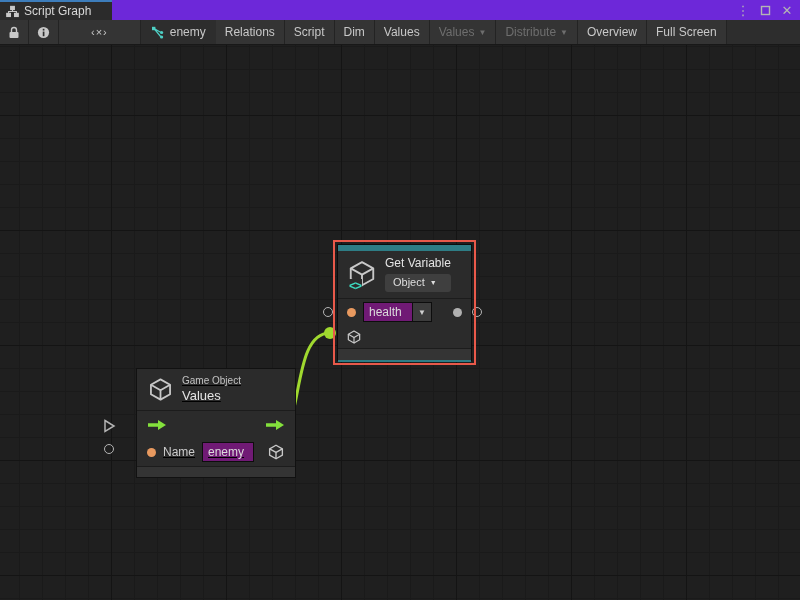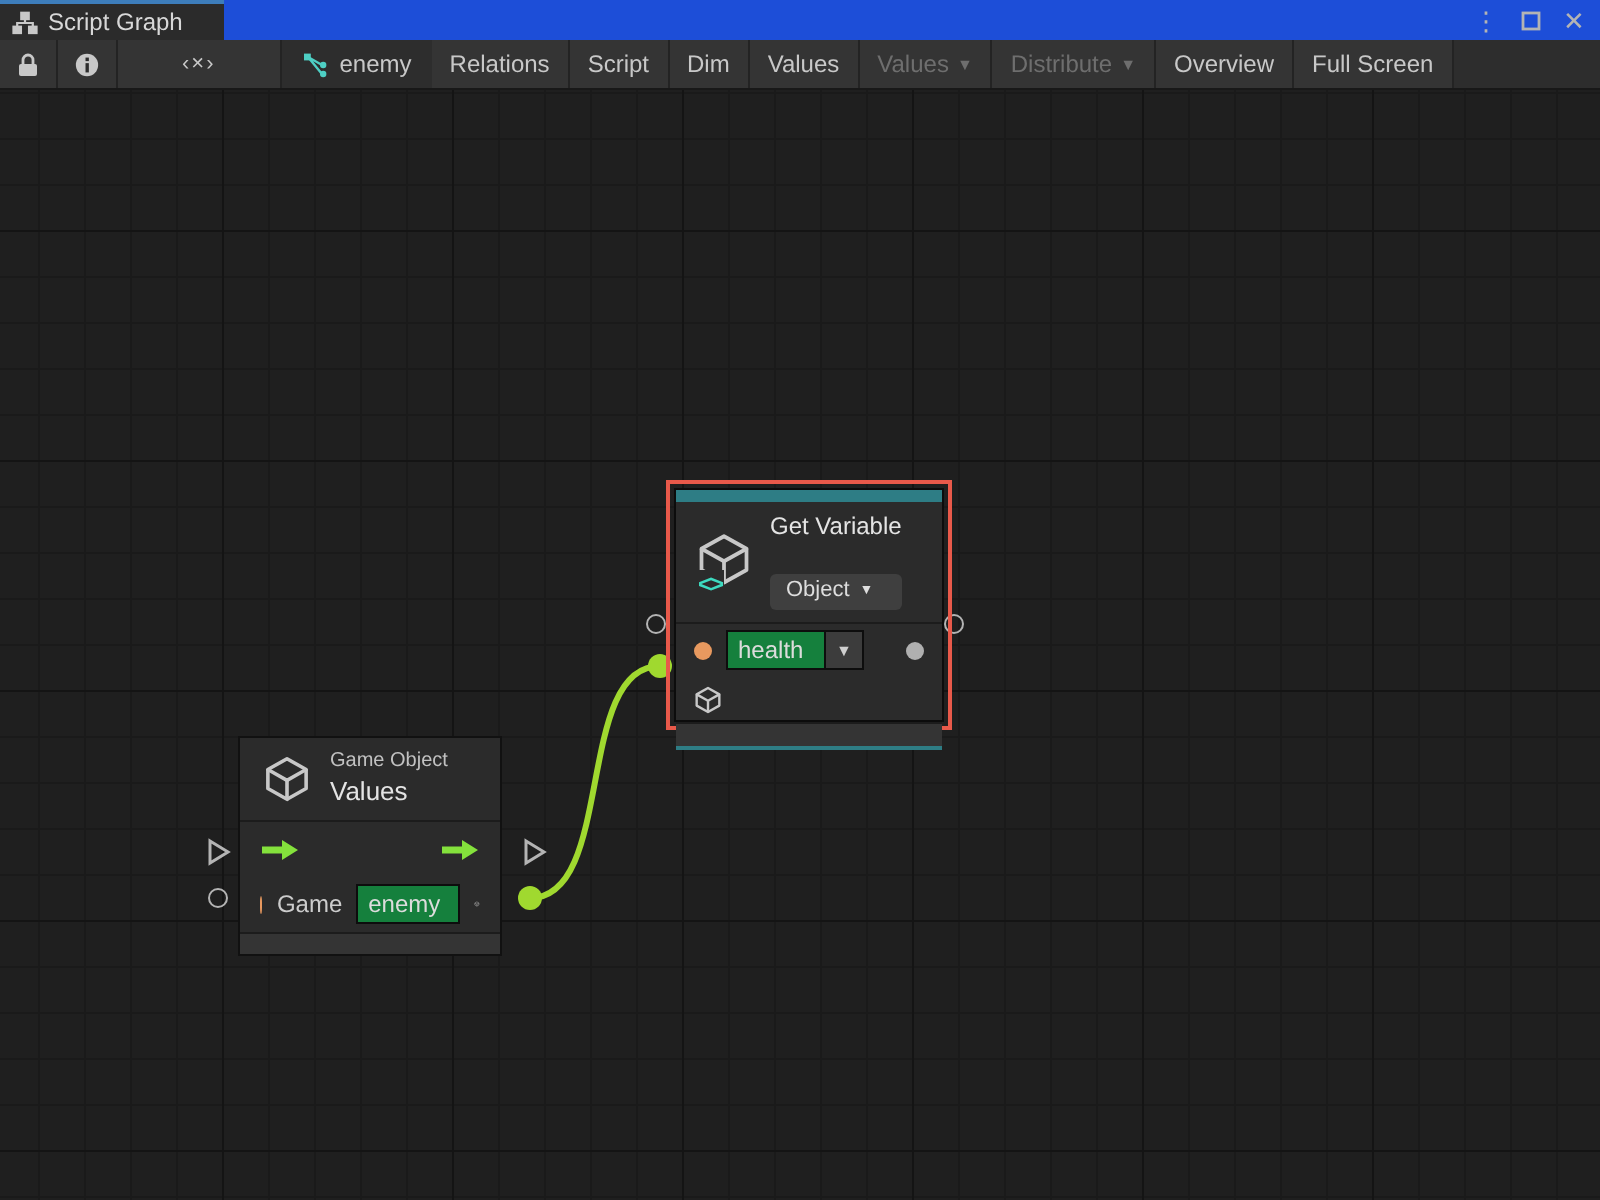--- a/index.html
+++ b/index.html
@@ -2,21 +2,21 @@
 <html><head>
 <meta charset="utf-8">
 <style>
   * { margin:0; padding:0; box-sizing:border-box; }
   html,body { width:800px; height:600px; overflow:hidden; background:#191919;
     font-family:"Liberation Sans", sans-serif; -webkit-font-smoothing:antialiased; }
 
   .window { position:relative; width:800px; height:600px; background:#191919; }
 
   
-  .titlebar { position:absolute; left:0; top:0; width:800px; height:20px; background:#1d4ed8; }
+  .titlebar { position:absolute; left:0; top:0; width:800px; height:20px; background:#6d28d9; }
   .tab { position:absolute; left:0; top:0; width:112px; height:20px; background:#2b2b2b;
     border-top:2px solid #3d7dbb; display:flex; align-items:center; gap:5px; padding-left:6px;
     color:#d8d8d8; font-size:12px; }
   .tab svg { flex:0 0 auto; }
   .win-controls { position:absolute; right:4px; top:0; height:20px; display:flex; align-items:center; gap:4px; color:#b4b4b4; }
   .win-btn { width:18px; height:18px; display:flex; align-items:center; justify-content:center; font-size:13px; }
 
   
   .toolbar { position:absolute; left:0; top:20px; width:800px; height:25px; background:#2d2d2d;
     border-bottom:1px solid #181818; display:flex; align-items:stretch; color:#c8c8c8; font-size:12px; }
@@ -54,21 +54,21 @@
   .hdr-title { font-size:13px; color:#e4e4e4; }
   .sep { height:1px; background:#1c1c1c; }
   .row { position:relative; display:flex; align-items:center; padding:0 10px; }
   .footer { background:#343434; border-top:1px solid #1c1c1c; }
 
   .dot { width:9px; height:9px; border-radius:50%; }
   .dot.orange { background:#e8995f; }
   .dot.gray { background:#b0b0b0; }
   .ring { width:10px; height:10px; border-radius:50%; border:1.5px solid #b4b4b4; background:transparent; }
 
-  .field { background:#15803d; border:1px solid #0d0d0d; color:#dcdcdc; font-size:12px;
+  .field { background:#701a75; border:1px solid #0d0d0d; color:#dcdcdc; font-size:12px;
     font-family:"Liberation Sans", sans-serif; padding:2px 5px; outline:none; }
   .mini-drop { display:flex; align-items:center; justify-content:center; width:19px; height:20px;
     background:#3c3c3c; border:1px solid #0d0d0d; border-left:none; color:#cfcfcf; font-size:8px; }
 
   .pill { display:inline-flex; align-items:center; gap:5px; background:#3f3f3f; border-radius:3px;
     padding:2px 8px; color:#dedede; font-size:11px; }
 
   
   .selection { position:absolute; border:2px solid #e8594a; }
 
@@ -167,21 +167,21 @@
           <path d="M2 1.5 L11 7 L2 12.5 Z" fill="none" stroke="#b4b4b4" stroke-width="1.5"></path>
         </svg>
     </div>
     <div class="port-abs ring" style="left:104px; top:399px;"></div>
     <div class="port-abs" style="left:261px; top:374px;">
       <svg width="13" height="14" viewBox="0 0 13 14">
           <path d="M2 1.5 L11 7 L2 12.5 Z" fill="none" stroke="#b4b4b4" stroke-width="1.5"></path>
         </svg>
     </div>
 
-    <div class="node" style="left:119px; top:323px; width:132px;">
+    <div class="node" style="left:136px; top:323px; width:160px;text-decoration:underline;">
       <div class="node-header">
         <svg width="27" height="27" viewBox="0 0 24 24">
           <g fill="none" stroke="#c8c8c8" stroke-width="1.6" stroke-linejoin="round">
             <path d="M12 3 L20.5 7.8 L12 12.6 L3.5 7.8 Z"></path>
             <path d="M3.5 7.8 V16.2 L12 21 V12.6"></path>
             <path d="M20.5 7.8 V16.2 L12 21"></path>
           </g>
         </svg>
         <div class="hdr-text">
           <span class="hdr-sub">Game Object</span>
@@ -194,21 +194,21 @@
         <svg width="20" height="12" viewBox="0 0 20 12">
           <path d="M1 4.2 H11 V1 L19 6 L11 11 V7.8 H1 Z" fill="#84e13c"></path>
         </svg>
         <svg width="20" height="12" viewBox="0 0 20 12">
           <path d="M1 4.2 H11 V1 L19 6 L11 11 V7.8 H1 Z" fill="#84e13c"></path>
         </svg>
       </div>
 
       <div class="row" style="height:27px; gap:7px;">
         <span class="dot orange"></span>
-        <span class="label">Game</span>
+        <span class="label">Name</span>
         <input class="field" style="width: 52px;" value="enemy">
         <svg width="18" height="18" viewBox="0 0 24 24" style="margin-left:auto;">
           <g fill="none" stroke="#c8c8c8" stroke-width="1.8" stroke-linejoin="round">
             <path d="M12 3 L20.5 7.8 L12 12.6 L3.5 7.8 Z"></path>
             <path d="M3.5 7.8 V16.2 L12 21 V12.6"></path>
             <path d="M20.5 7.8 V16.2 L12 21"></path>
           </g>
         </svg>
       </div>
       <div class="footer" style="height:11px;"></div>
@@ -225,21 +225,21 @@
         <div style="position:relative; width:30px; height:30px;">
           <svg width="30" height="30" viewBox="0 0 24 24">
             <g fill="none" stroke="#c8c8c8" stroke-width="1.5" stroke-linejoin="round">
               <path d="M12 2.5 L21 7.5 L12 12.5 L3 7.5 Z"></path>
               <path d="M3 7.5 V16 L12 21 V12.5"></path>
               <path d="M21 7.5 V16 L12 21"></path>
             </g>
           </svg>
           <span style="position:absolute; left:1px; bottom:-4px; color:#3ddbc0; font-size:12px; font-weight:bold; background:#2b2b2b; padding:0 1px; letter-spacing:-1px;">&lt;&gt;</span>
         </div>
-        <div class="hdr-text" style="gap:16px;text-align:center;">
+        <div class="hdr-text" style="gap:3px;text-align:center;">
           <span class="hdr-title" style="font-size:12px;">Get Variable</span>
           <span class="pill">
             <span>Object</span>
             <span style="font-size:7px;">▼</span>
           </span>
         </div>
       </div>
       <div class="sep"></div>
 
       <div class="row" style="height:27px; gap:7px; padding:0 9px;">

